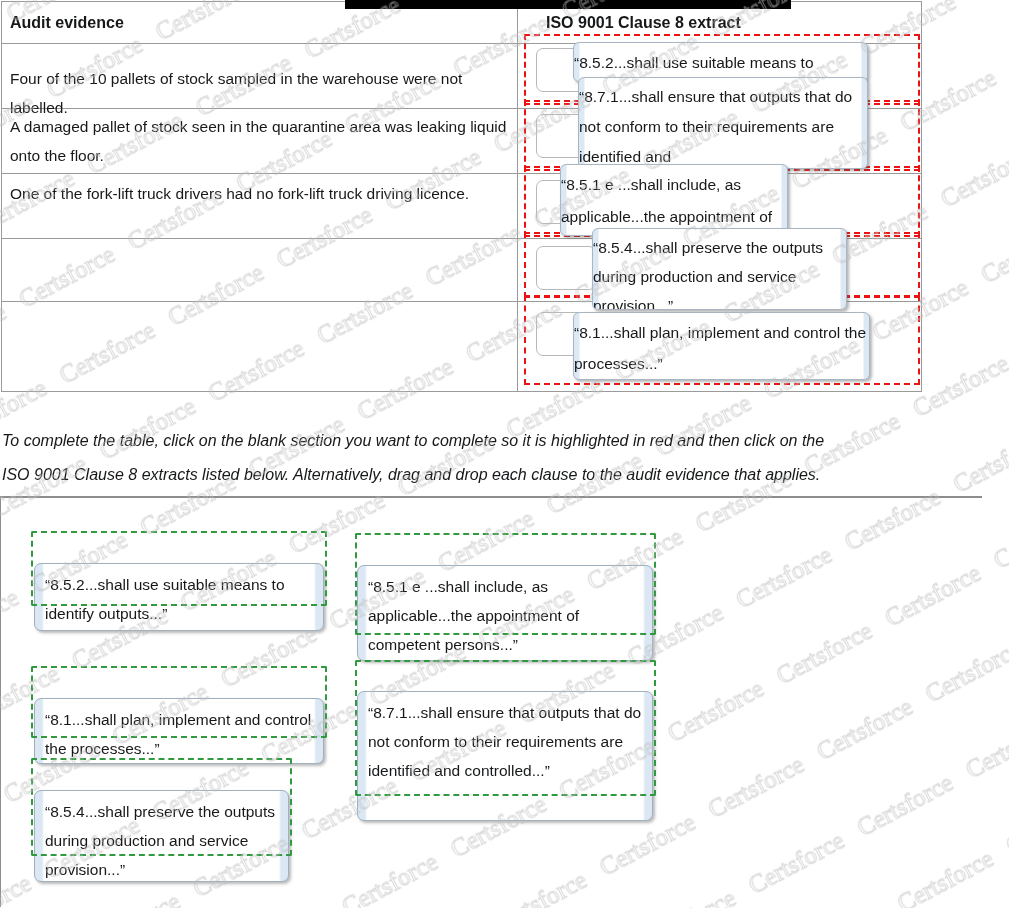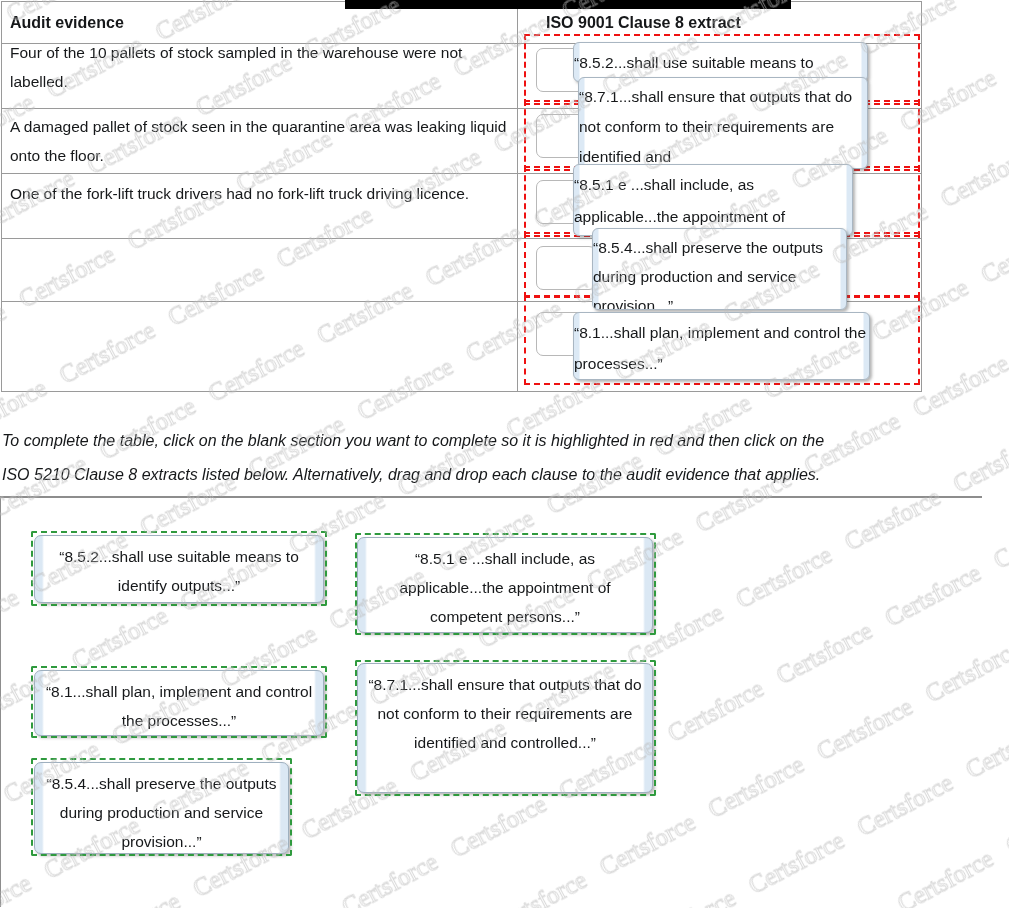--- a/index.html
+++ b/index.html
@@ -72,24 +72,25 @@
     position:absolute;left:0px;top:496px;width:982px;height:411px;
     border-top:2px solid #8d8d8d;border-left:1px solid #8d8d8d;
     box-sizing:border-box;z-index:3;
   }
   .pool-card{
     position:absolute;box-sizing:border-box;
     background:#ffffff;
     border:1px solid #9fb0bf;
     border-radius:7px;
     box-shadow:2px 2px 3px rgba(120,120,120,.5);
-    font-size:15.5px;line-height:29px;text-align:center;color:#16181a;
+    font-size:15.5px;line-height:29px;text-align:left;color:#16181a;
     padding:6px 10px;
     z-index:9;
     background-image:linear-gradient(to right,#dbe8f4 0px,#dbe8f4 7px,#ffffff 9px,#ffffff calc(100% - 9px),#dbe8f4 calc(100% - 7px),#dbe8f4 100%);
+    margin-top:28px;
   }
   .pool-sel{
     position:absolute;box-sizing:border-box;
     border:2.5px dashed #2f9a3e;z-index:11;border-radius:2px;
     pointer-events:none;
   }
 </style>
 </head>
 <body>
 
@@ -110,50 +111,50 @@
 
   <div class="row-line" style="top:41px"></div>
   <div class="row-line" style="top:106px"></div>
   <div class="row-line" style="top:171px"></div>
   <div class="row-line" style="top:236px"></div>
   <div class="row-line" style="top:299px"></div>
 
   <div class="cell head left" style="top:6px;height:34px">Audit evidence</div>
   <div class="cell head right" style="top:6px;height:34px">ISO 9001 Clause 8 extract</div>
 
-  <div class="cell left" style="top:36px;height:58px">Four of the 10 pallets of stock sampled in the warehouse were not labelled.</div>
+  <div class="cell left" style="top:62px;height:58px">Four of the 10 pallets of stock sampled in the warehouse were not labelled.</div>
   <div class="cell left" style="top:177px;height:58px">One of the fork-lift truck drivers had no fork-lift truck driving licence.</div>
   <div class="cell left" style="top:110px;height:58px">A damaged pallet of stock seen in the quarantine area was leaking liquid onto the floor.</div>
 </div>
 
 <div class="dropzone" style="left:524px;top:34px;width:396px;height:71px"></div>
 <div class="dropzone" style="left:524px;top:100px;width:396px;height:71px"></div>
 <div class="dropzone" style="left:524px;top:166px;width:396px;height:71px"></div>
 <div class="dropzone" style="left:524px;top:232px;width:396px;height:66px"></div>
 <div class="dropzone" style="left:524px;top:295px;width:396px;height:90px"></div>
 
 <div class="ghost" style="left:536px;top:48px;width:60px;height:44px"></div>
 <div class="ghost" style="left:536px;top:114px;width:60px;height:44px"></div>
 <div class="ghost" style="left:536px;top:180px;width:60px;height:44px"></div>
 <div class="ghost" style="left:536px;top:246px;width:60px;height:44px"></div>
 <div class="ghost" style="left:536px;top:312px;width:60px;height:44px"></div>
 
 <div class="card" style="left:573px;top:42px;width:295px;height:40px;line-height:32px">“8.5.2...shall use suitable means to</div>
 
 <div class="card" style="left:578px;top:77px;width:290px;height:92px;line-height:30px">“8.7.1...shall ensure that outputs that do not conform to their requirements are identified and</div>
 
-<div class="card" style="left:573px;top:164px;width:280px;height:72px;line-height:32px">“8.5.1 e ...shall include, as applicable...the appointment of</div>
+<div class="card" style="left:560px;top:164px;width:228px;height:72px;line-height:32px">“8.5.1 e ...shall include, as applicable...the appointment of</div>
 
 <div class="card" style="left:592px;top:228px;width:255px;height:82px;line-height:29px">“8.5.4...shall preserve the outputs during production and service provision...”</div>
 
 <div class="card" style="left:573px;top:312px;width:297px;height:68px;line-height:31px">“8.1...shall plan, implement and control the processes...”</div>
 
 <div class="instructions">
   <div>To complete the table, click on the blank section you want to complete so it is highlighted in red and then click on the</div>
-  <div>ISO 5210 Clause 8 extracts listed below. Alternatively, drag and drop each clause to the audit evidence that applies.</div>
+  <div>ISO 9001 Clause 8 extracts listed below. Alternatively, drag and drop each clause to the audit evidence that applies.</div>
 </div>
 
 <div class="pool-frame"></div>
 
 <div class="pool-card" style="left:34px;top:535px;width:290px;height:68px">“8.5.2...shall use suitable means to identify outputs...”</div>
 <div class="pool-sel" style="left:31px;top:531px;width:296px;height:75px"></div>
 
 <div class="pool-card" style="left:357px;top:537px;width:296px;height:96px">“8.5.1 e ...shall include, as applicable...the appointment of competent persons...”</div>
 <div class="pool-sel" style="left:355px;top:533px;width:301px;height:102px"></div>
 

